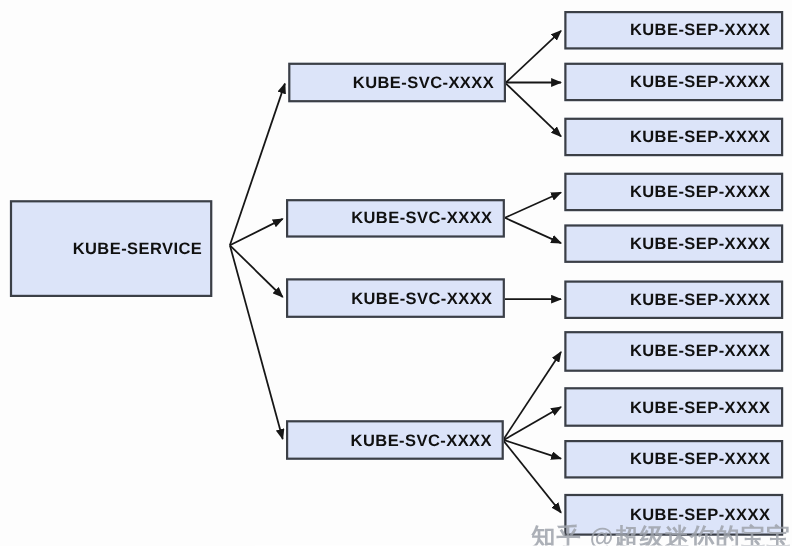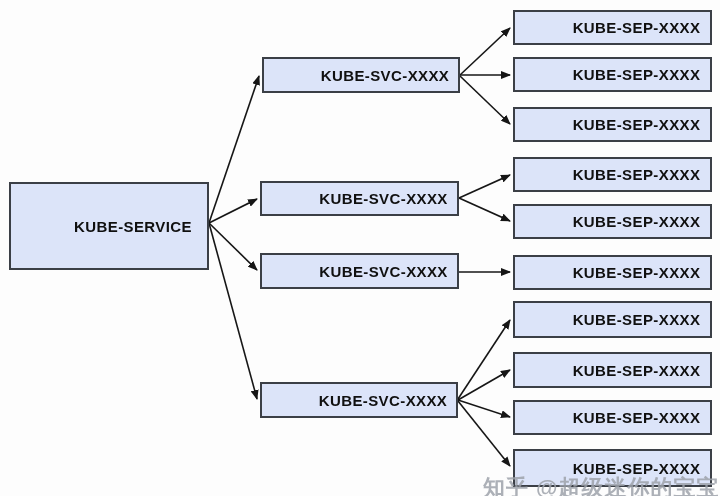--- a/index.html
+++ b/index.html
@@ -32,21 +32,21 @@
     padding-left: 48px;
   }
   .node .label {
     font-weight: bold;
     font-size: 15px;
     letter-spacing: 0.4px;
     color: #101010;
     white-space: nowrap;
   }
   
-  .n-service  { left:   9px; top: 182px; width: 200px; height:  88px; }
+  .n-service  { left:   9px; top: 182px; width: 184px; height:  88px; }
   
   .n-svc-1    { left: 262px; top:  57px; width: 198px; height:  36px; }
   .n-svc-2    { left: 260px; top: 181px; width: 199px; height:  35px; }
   .n-svc-3    { left: 260px; top: 253px; width: 199px; height:  36px; }
   .n-svc-4    { left: 260px; top: 382px; width: 198px; height:  36px; }
   
   .n-sep-1    { left: 513px; top:  10px; width: 199px; height:  35px; }
   .n-sep-2    { left: 513px; top:  57px; width: 199px; height:  35px; }
   .n-sep-3    { left: 513px; top: 107px; width: 199px; height:  35px; }
   .n-sep-4    { left: 513px; top: 157px; width: 199px; height:  35px; }

